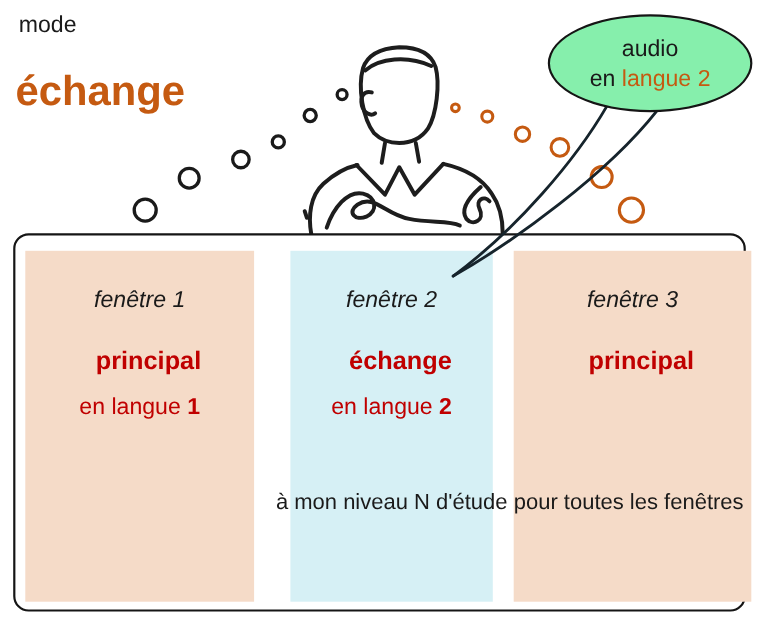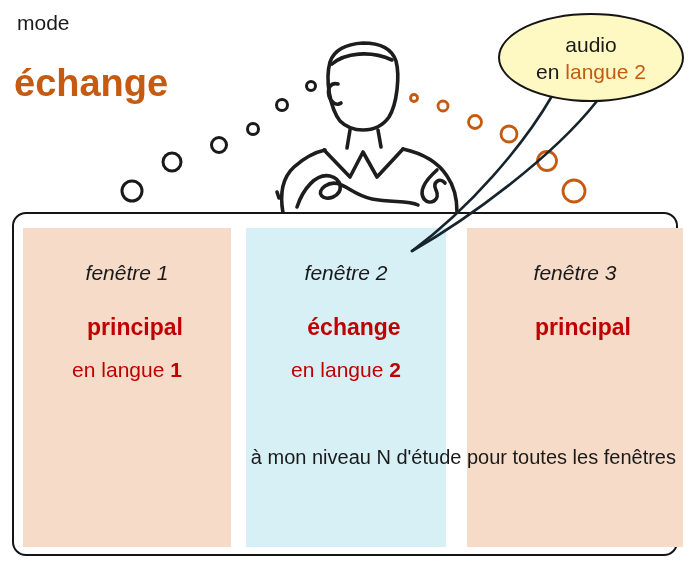--- a/index.html
+++ b/index.html
@@ -13,36 +13,36 @@
   .big-title{position:absolute;left:14px;top:40px;font-size:38px;font-weight:bold;color:var(--orange);margin-top:22px;}
   
   .sketch{position:absolute;left:0;top:0;pointer-events:none;}
   
   .panel{
     position:absolute;left:12px;top:212px;width:666px;height:344px;
     background:#fff;border:2.6px solid #151515;border-radius:14px;box-sizing:border-box;
   }
   .col{position:absolute;top:14px;height:319px;}
   .col1{left:9px;width:208px;background:var(--peach);}
-  .col2{left:232px;width:200px;background:var(--blue);}
+  .col2{left:250px;width:184px;background:var(--blue);}
   .col3{left:453px;width:216px;background:var(--peach);}
   .win-title{position:absolute;left:0;right:0;top:33px;text-align:center;font-size:21px;color:var(--ink);font-style:italic;}
   .win-main{position:absolute;left:0;right:0;top:86px;text-align:center;font-size:23px;font-weight:bold;color:var(--red);padding-left:16px;}
   .win-lang{position:absolute;left:0;right:0;top:130px;text-align:center;font-size:21px;color:var(--red);}
   .win-lang b{font-weight:bold;}
   .caption{
     position:absolute;left:0;right:0;top:232px;text-align:right;
     font-size:20px;color:var(--ink);
   }
   
   .tail-layer{position:absolute;left:0;top:0;pointer-events:none;}
   
   .bubble{
     position:absolute;left:498px;top:13px;width:186px;height:89px;
-    background:#fef9c3;border:2.6px solid #151515;border-radius:50%;
+    background:#86efac;border:2.6px solid #151515;border-radius:50%;
     display:flex;flex-direction:column;align-items:center;justify-content:center;
     text-align:center;box-sizing:border-box;
   }
   .bubble .l1{font-size:21px;color:var(--ink);line-height:27px;}
   .bubble .l2{font-size:21px;color:var(--ink);line-height:27px;}
   .bubble .l2 .hl{color:var(--orange);}
 </style>
 </head>
 <body>
 

